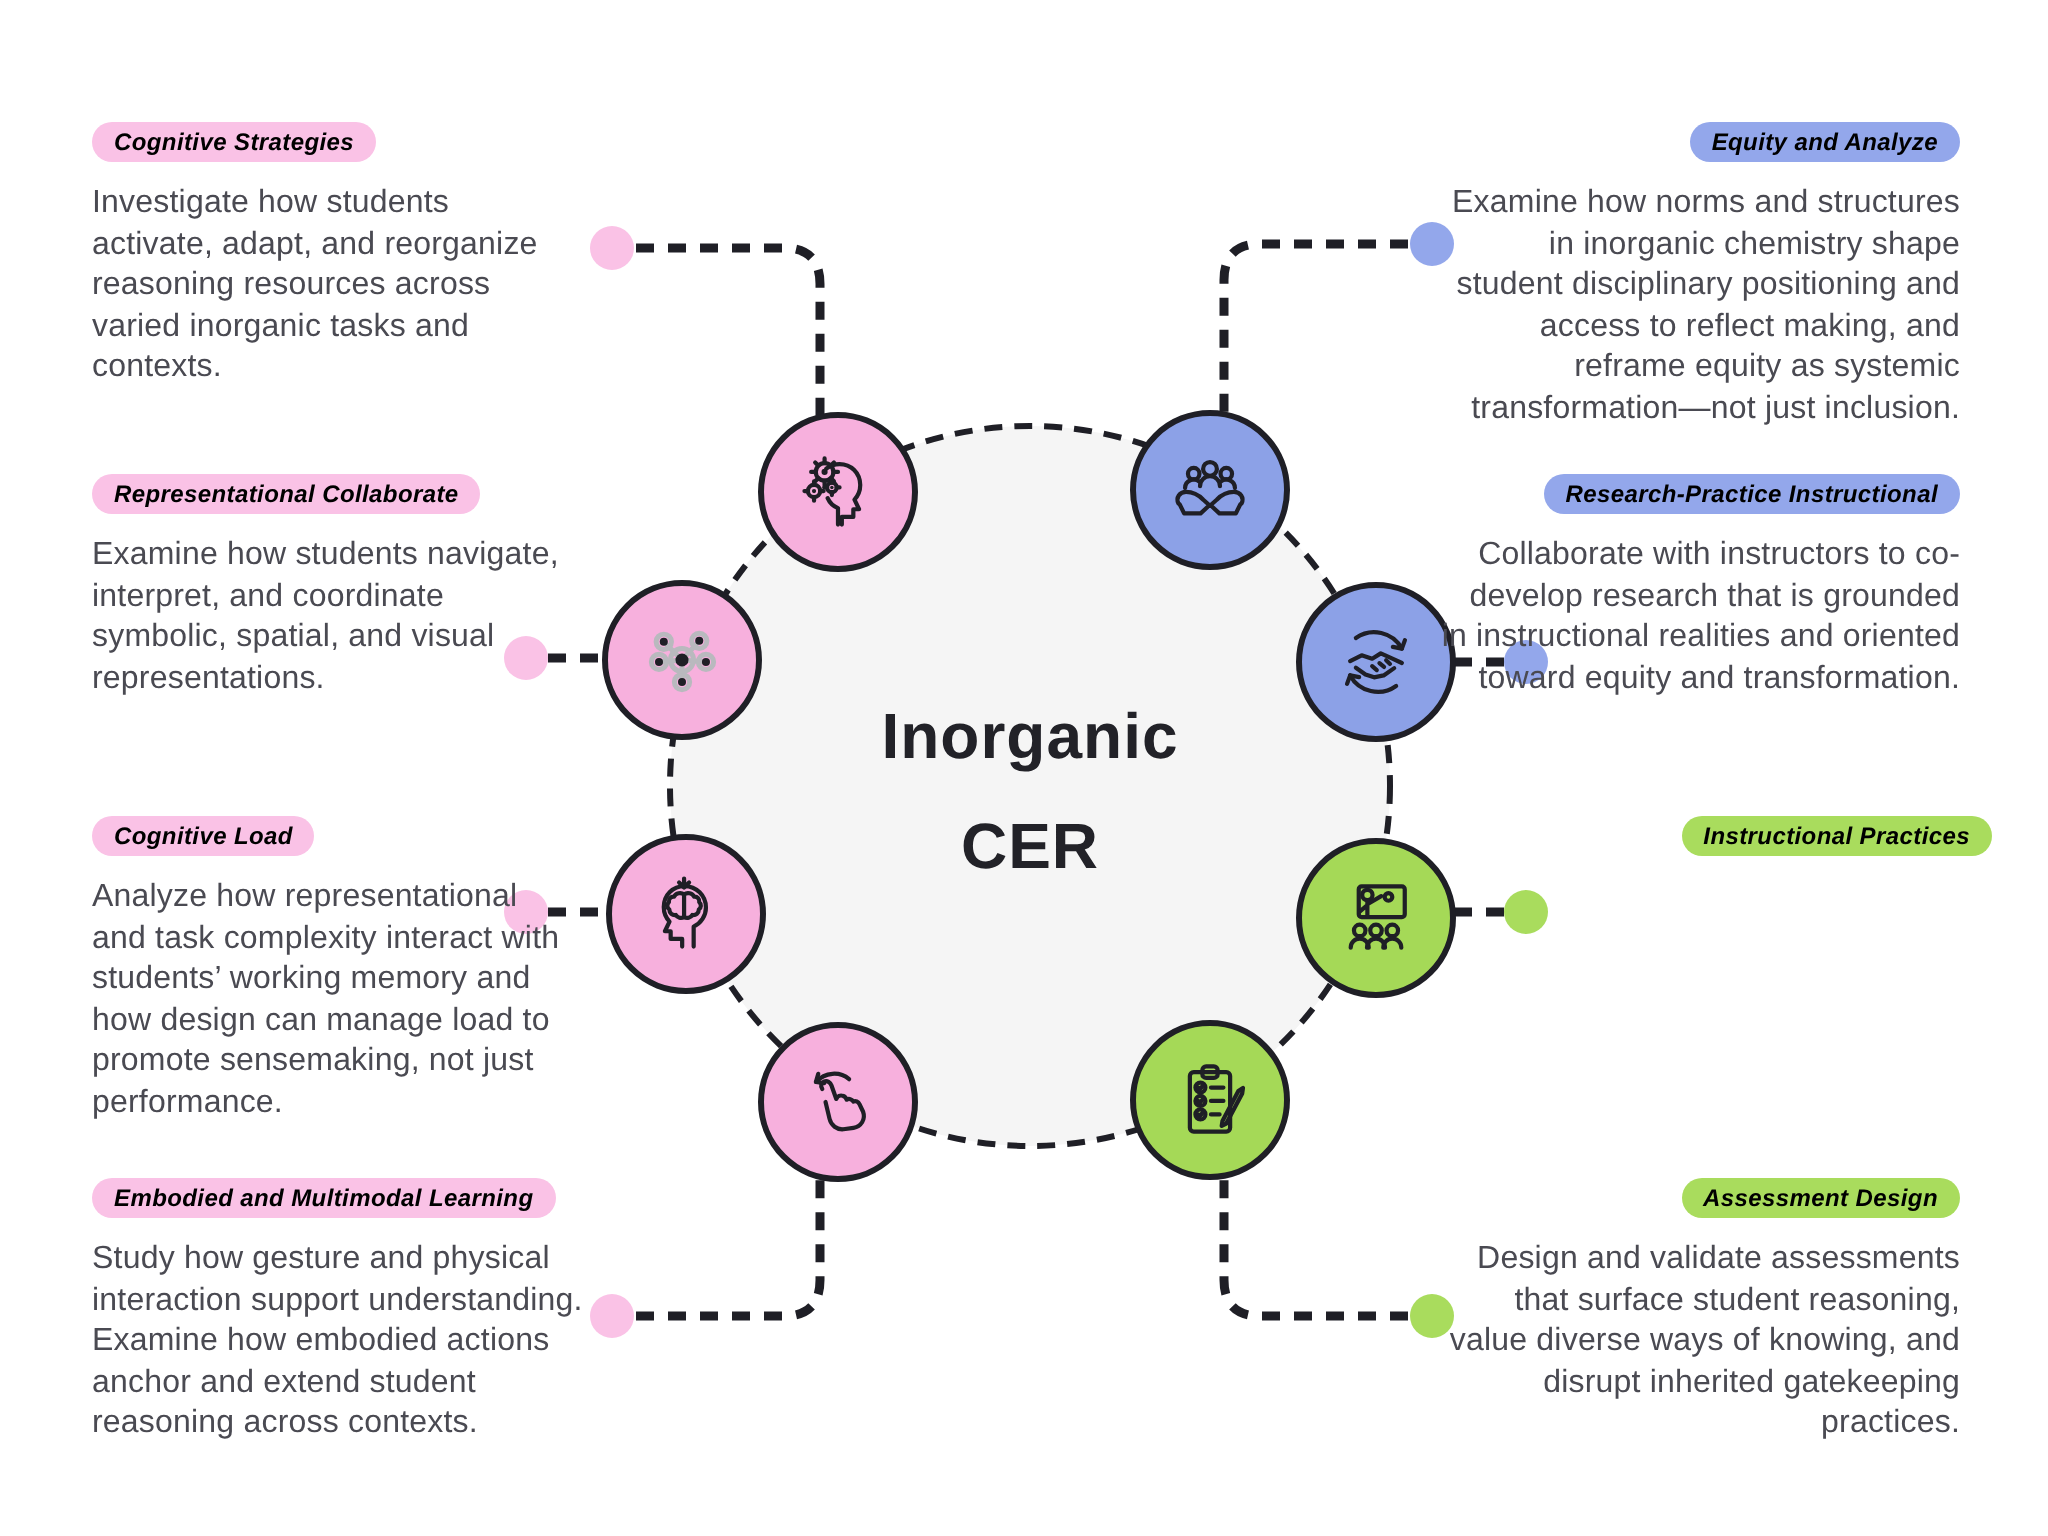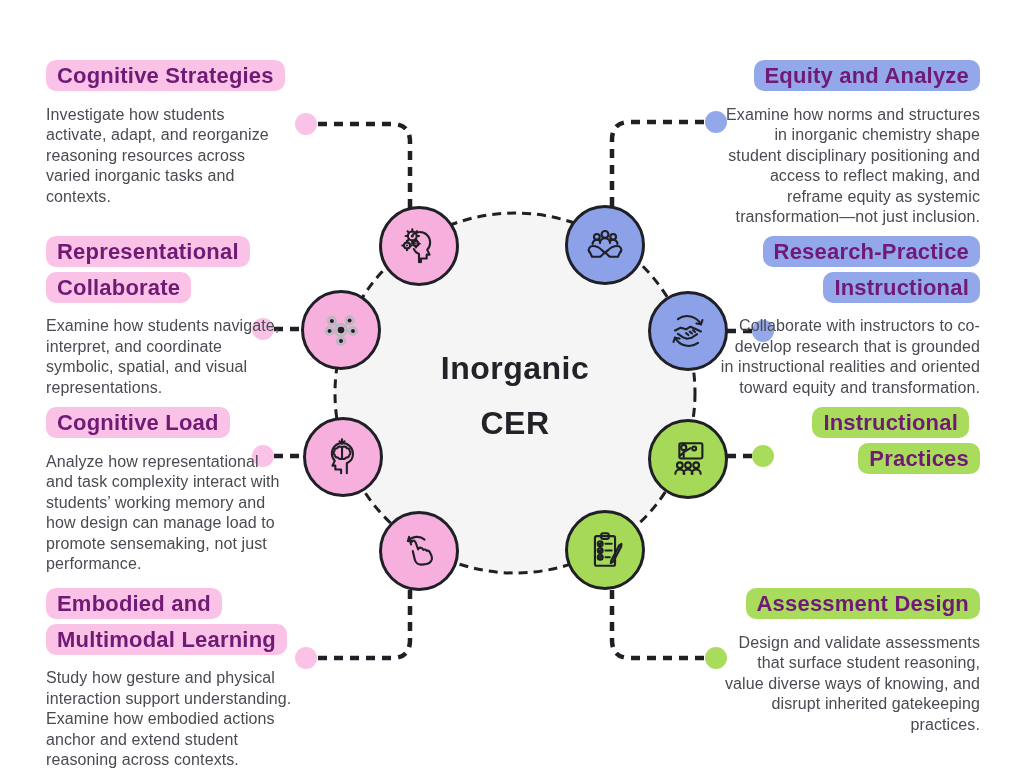--- a/index.html
+++ b/index.html
@@ -8,43 +8,44 @@
     font-family:"Liberation Sans", sans-serif;overflow:hidden;
   }
   .overlay{position:absolute;left:0;top:0;width:1024px;height:768px;}
 
   
   .block{position:absolute;}
   .block.left{text-align:left;}
   .block.right{text-align:right;}
   .pill{
     display:inline;
-    font-weight:700;font-size:22px;line-height:1.62;
-    color:#701a75;padding:3px 11px;border-radius:10px;
+    font-weight:700;font-size:12px;line-height:1.62;
+    color:#000000;padding:3px 11px;border-radius:10px;
     -webkit-box-decoration-break:clone;box-decoration-break:clone;
     letter-spacing:.2px;
+    font-style:italic;
   }
   .pill.pink{background:#FAC2E6;}
   .pill.blue{background:#93A7EB;}
   .pill.green{background:#A9DC5D;}
   .block p{
     margin:11px 0 0;font-size:16px;line-height:20.5px;color:#4a4a52;
     letter-spacing:.1px;font-weight:400;
   }
   #block-l1{left:46px;top:58px;width:258px;}
   #block-l1 p{width:228px;}
   #block-l2{left:46px;top:234px;width:258px;}
   #block-l2 p{width:236px;}
   #block-l3{left:46px;top:405px;width:258px;}
   #block-l3 p{width:242px;}
   #block-l4{left:46px;top:586px;width:262px;}
   #block-l4 p{width:260px;}
   #block-r1{left:720px;top:58px;width:260px;}
   #block-r2{left:720px;top:234px;width:260px;}
-  #block-r3{left:720px;top:405px;width:260px;}
+  #block-r3{left:736px;top:405px;width:260px;}
   #block-r4{left:720px;top:586px;width:260px;}
 
   
   .center-title{
     position:absolute;left:355px;top:341px;width:320px;text-align:center;
     font-weight:700;font-size:32px;line-height:55px;color:#222228;
     letter-spacing:.5px;
   }
 
   

